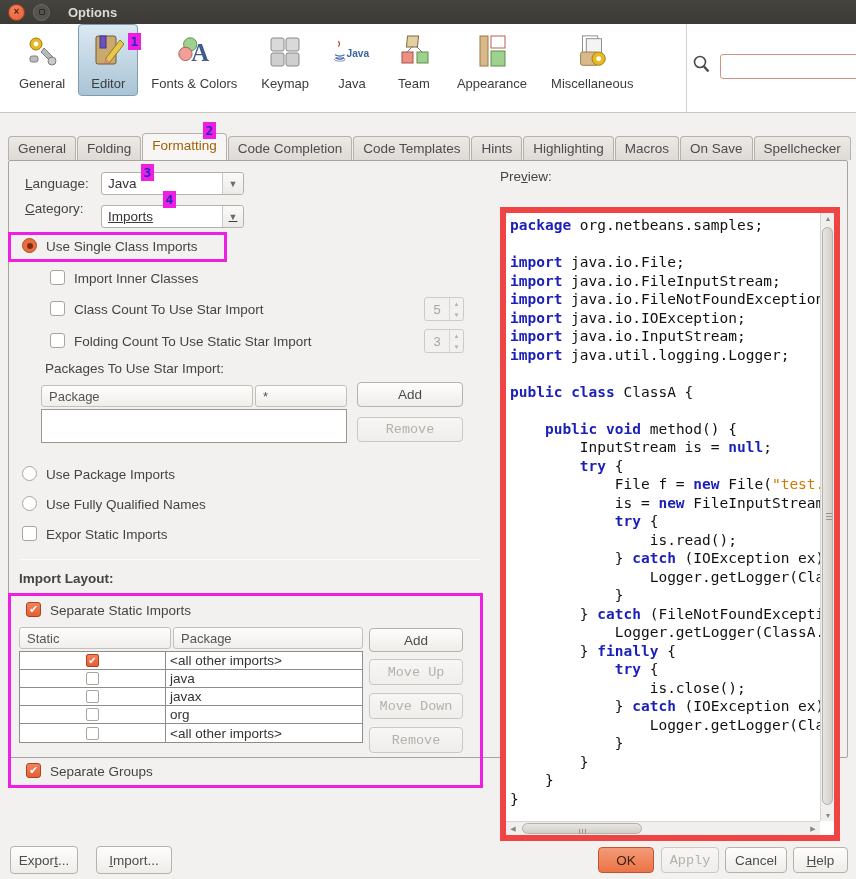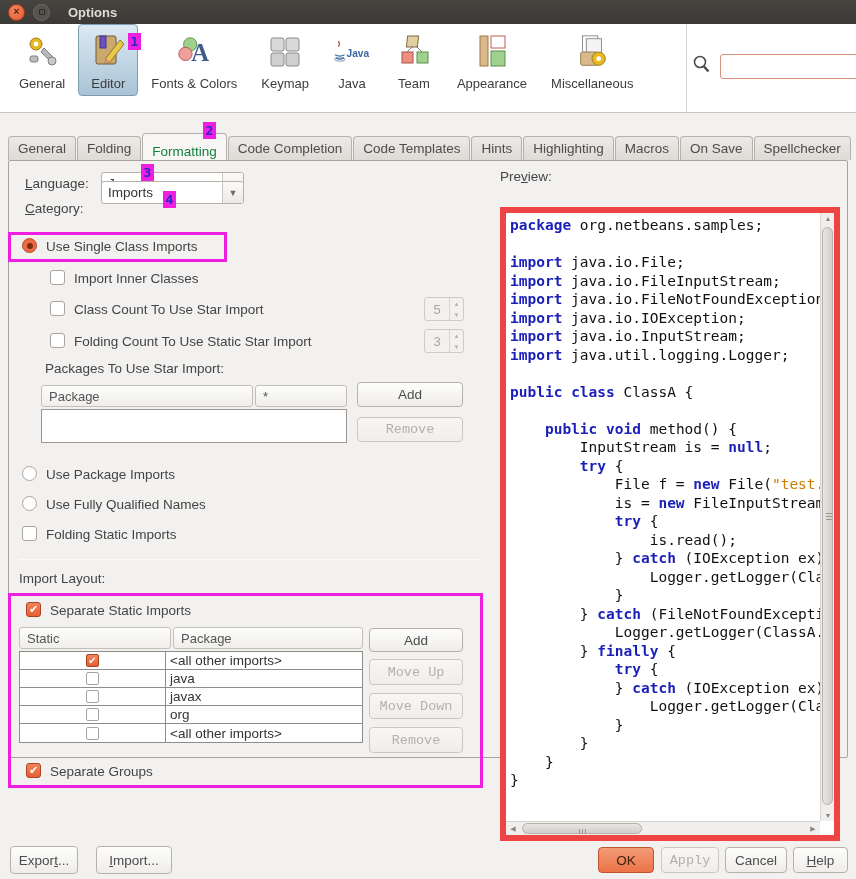--- a/index.html
+++ b/index.html
@@ -33,21 +33,21 @@
   .tb-sep { position:absolute; left:686px; top:0; width:1px; height:88px; background:#d5d2ce; }
   .search-zone { position:absolute; left:692px; top:30px; display:flex; align-items:flex-start; }
   .search-input { width:148px; height:25px; margin-left:8px; border:1px solid #d8907e;
     border-radius:3px; background:#fff; outline:none; padding:0 6px; font-size:13px; }
 
   
   .tabs { position:absolute; left:8px; top:133px; width:840px; height:27px; display:flex; align-items:flex-end; }
   .tab { position:relative; padding:4px 9px 5px; margin-right:1px; background:linear-gradient(#ece9e6,#dedad6);
     border:1px solid #b6b1ab; border-bottom:none; border-radius:4px 4px 0 0;
     color:#4d4d4d; font-size:13.5px; white-space:nowrap; height:24px; cursor:default;}
-  .tab.active { background:#f7f6f4; height:27px; padding-top:10px; color:#15803d; z-index:2; }
+  .tab.active { background:#f7f6f4; height:27px; padding-top:4px; color:#a16207; z-index:2; }
 
   
   .content { position:absolute; left:8px; top:160px; width:840px; height:598px;
     background:#f2f1f0; border:1px solid #a8a39d; border-radius:2px; }
 
   .flabel { position:absolute; font-size:13.5px; color:#444; white-space:nowrap; }
   .mn { text-decoration:underline; }
 
   .combo { position:absolute; width:143px; height:23px; background:#fff; border:1px solid #b7b0a9;
     border-radius:3px; display:flex; align-items:center; }
@@ -252,21 +252,21 @@
     </div>
 
   <div class="content">
 
     <div class="flabel" style="left:16px; top:15px;"><span></span><span class="mn">L</span><span>anguage:</span></div>
     <div class="combo" style="left:92px; top:11px;">
       <span class="val">Java</span>
       <span class="arr">▼</span>
     </div>
     <div class="flabel" style="left:16px; top:40px;"><span></span><span class="mn">C</span><span>ategory:</span></div>
-    <div class="combo" style="left:92px; top:20px;">
+    <div class="combo" style="left:92px; top:44px;text-decoration:underline;">
       <span class="val">Imports</span>
       <span class="arr">▼</span>
     </div>
 
     <div class="radio sel" style="left:13px; top:77px;"></div>
     <div class="flabel" style="left:37px; top:78px;">Use Single Class Imports</div>
 
     <div class="cbox" style="left:41px; top:109px;"></div>
     <div class="flabel" style="left:65px; top:110px;">Import Inner Classes</div>
 
@@ -296,25 +296,25 @@
     <div class="hdrcell" style="left:246px; top:224px; width:92px;">*</div>
     <div class="whitebox" style="left:32px; top:248px; width:306px; height:34px;"></div>
     <div class="btn" style="left:348px; top:221px; width:106px; height:25px;">Add</div>
     <div class="btn disabled" style="left:348px; top:256px; width:106px; height:25px;">Remove</div>
 
     <div class="radio" style="left:13px; top:305px;"></div>
     <div class="flabel" style="left:37px; top:306px;">Use Package Imports</div>
     <div class="radio" style="left:13px; top:335px;"></div>
     <div class="flabel" style="left:37px; top:336px;">Use Fully Qualified Names</div>
     <div class="cbox" style="left:13px; top:365px;"></div>
-    <div class="flabel" style="left:37px; top:366px;">Folding Static Imports</div>
+    <div class="flabel" style="left:37px; top:366px;">Expor Static Imports</div>
 
     <div class="sep-line" style="left:10px; top:398px; width:462px;"></div>
 
-    <div class="flabel" style="left:10px; top:410px;">Import Layout:</div>
+    <div class="flabel" style="left:10px; top:410px;font-weight:bold;">Import Layout:</div>
 
     <div class="cbox chk" style="left:17px; top:441px;">✔</div>
     <div class="flabel" style="left:41px; top:442px;">Separate Static Imports</div>
 
     <div class="hdrcell" style="left:10px; top:466px; width:152px;">Static</div>
     <div class="hdrcell" style="left:164px; top:466px; width:190px;">Package</div>
     <div class="il-rows" id="il-rows">
         <div class="il-row">
           <div class="il-static">
             <div class="rowcb chk">✔</div>
@@ -376,20 +376,21 @@
           <div class="cl"><span class="t-p">            is = </span><span class="t-k">new</span><span class="t-p"> FileInputStream(f);</span></div>
           <div class="cl"><span class="t-p">            </span><span class="t-k">try</span><span class="t-p"> {</span></div>
           <div class="cl"><span class="t-p">                is.read();</span></div>
           <div class="cl"><span class="t-p">            } </span><span class="t-k">catch</span><span class="t-p"> (IOException ex) {</span></div>
           <div class="cl"><span class="t-p">                Logger.getLogger(ClassA.class.getName());</span></div>
           <div class="cl"><span class="t-p">            }</span></div>
           <div class="cl"><span class="t-p">        } </span><span class="t-k">catch</span><span class="t-p"> (FileNotFoundException ex) {</span></div>
           <div class="cl"><span class="t-p">            Logger.getLogger(ClassA.class.getName());</span></div>
           <div class="cl"><span class="t-p">        } </span><span class="t-k">finally</span><span class="t-p"> {</span></div>
           <div class="cl"><span class="t-p">            </span><span class="t-k">try</span><span class="t-p"> {</span></div>
+          <div class="cl"><span class="t-p">                is.close();</span></div>
           <div class="cl"><span class="t-p">            } </span><span class="t-k">catch</span><span class="t-p"> (IOException ex) {</span></div>
           <div class="cl"><span class="t-p">                Logger.getLogger(ClassA.class.getName());</span></div>
           <div class="cl"><span class="t-p">            }</span></div>
           <div class="cl"><span class="t-p">        }</span></div>
           <div class="cl"><span class="t-p">    }</span></div>
           <div class="cl"><span class="t-p">}</span></div>
         </div>
       <div class="vscroll">
         <div class="sarrow" style="top:2px;">▲</div>
         <div class="vthumb">

